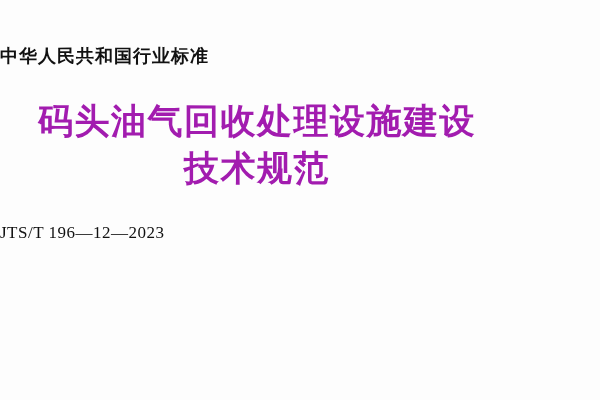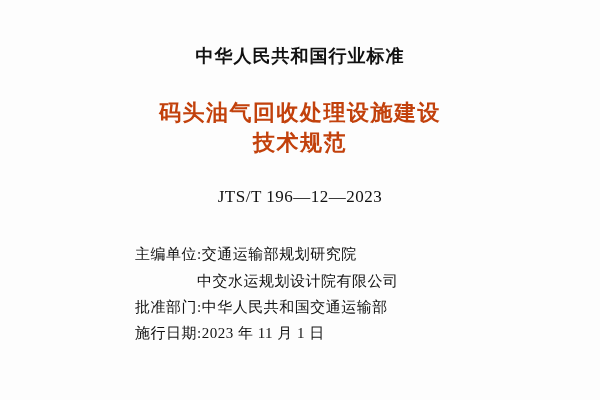--- a/index.html
+++ b/index.html
@@ -14,40 +14,41 @@
     color: #111111;
     overflow: hidden;
   }
   .page {
     position: relative;
     width: 600px;
     height: 400px;
     background: #fdfdfd;
     display: flex;
     flex-direction: column;
-    align-items: center;
+    align-items: flex-start;
   }
   .standard-kind {
     margin-top: 44px;
     font-size: 18px;
     letter-spacing: 1px;
     font-weight: 700;
     color: #111;
     text-align: center;
   }
   .title-block {
     margin-top: 30px;
     text-align: center;
     line-height: 1.35;
   }
   .title-line {
-    font-size: 22px;
+    font-size: 35px;
     font-weight: 700;
     letter-spacing: 1.5px;
-    color: #c2410c;
+    color: #a21caf;
+    margin-left: 38px;
   }
   .code-line {
     margin-top: 30px;
     font-size: 17px;
     font-weight: 400;
     letter-spacing: 0.5px;
     text-align: center;
   }
   .info-block {
     margin-top: 34px;
@@ -77,28 +78,14 @@
 
   <div class="standard-kind">中华人民共和国行业标准</div>
 
   <div class="title-block">
     <div class="title-line">码头油气回收处理设施建设</div>
     <div class="title-line">技术规范</div>
   </div>
 
   <div class="code-line">JTS/T 196—12—2023</div>
 
-  <div class="info-block">
-    <div class="info-row">
-      <span class="label">主编单位:</span><span class="value">交通运输部规划研究院</span>
-    </div>
-    <div class="info-row indented">
-      <span class="label"></span><span class="value">中交水运规划设计院有限公司</span>
-    </div>
-    <div class="info-row">
-      <span class="label">批准部门:</span><span class="value">中华人民共和国交通运输部</span>
-    </div>
-    <div class="info-row">
-      <span class="label">施行日期:</span><span class="value">2023 年 11 月 1 日</span>
-    </div>
-  </div>
 
 </div>
 
 </body></html>

